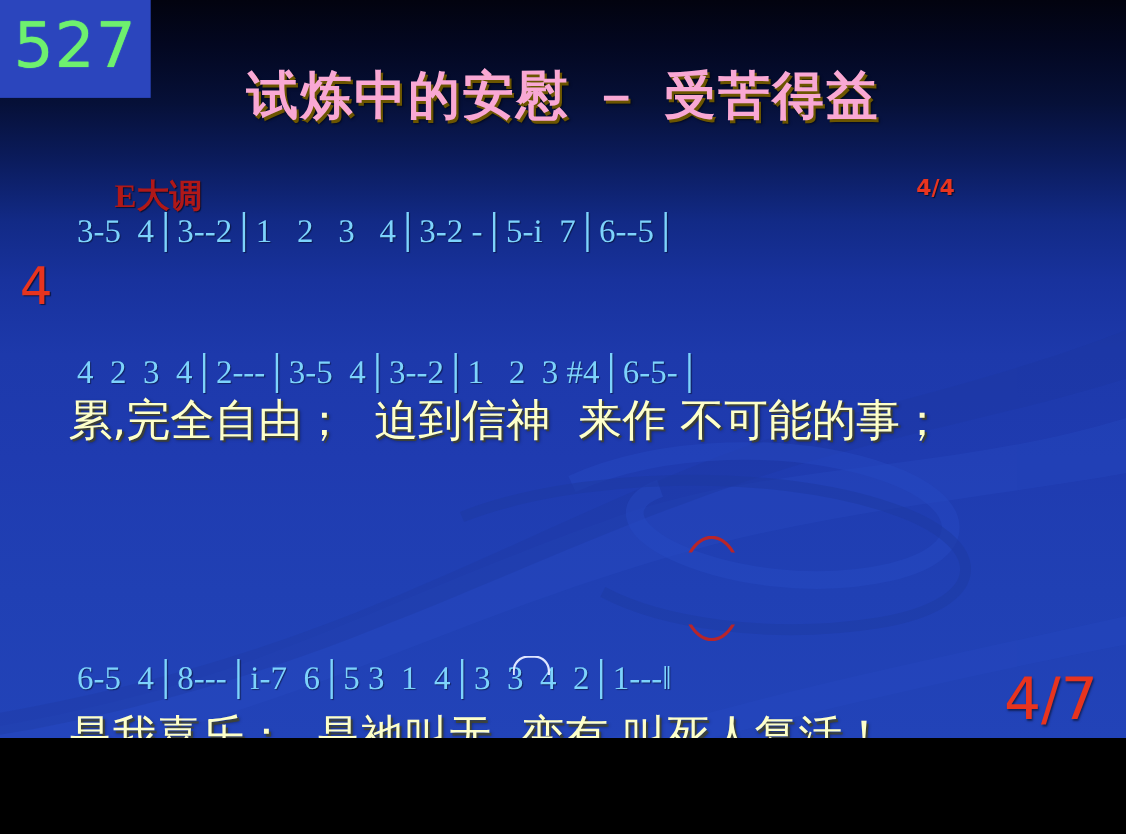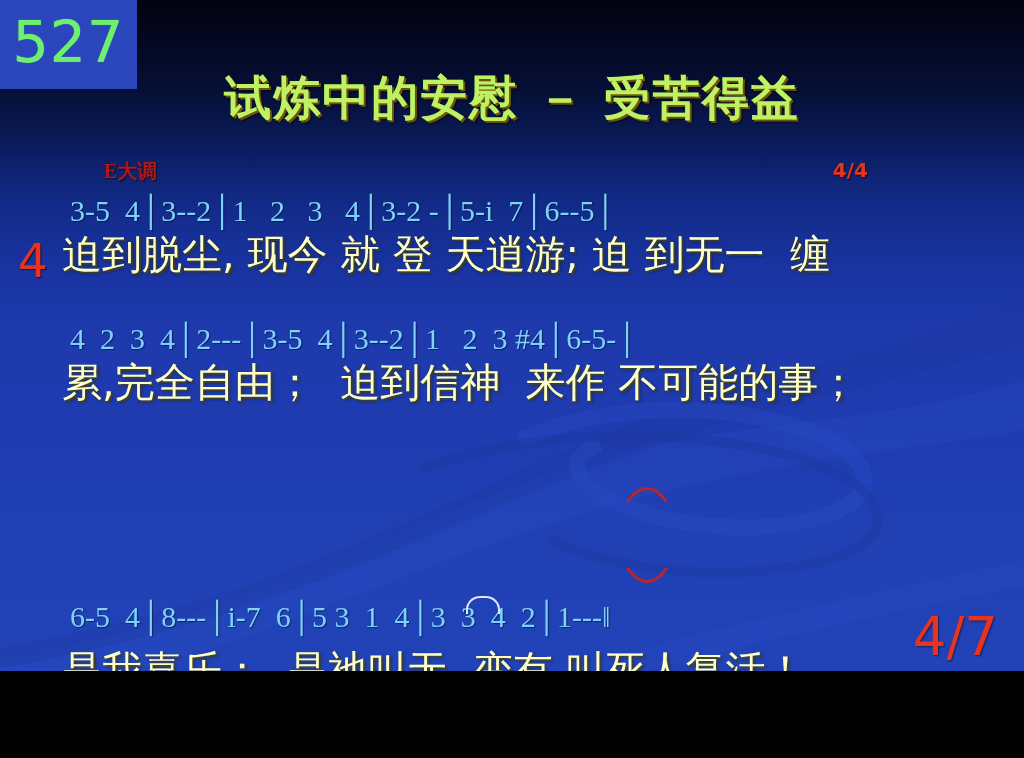--- a/index.html
+++ b/index.html
@@ -57,39 +57,39 @@
     letter-spacing: 1px;
     font-family: "DejaVu Sans", sans-serif;
     font-weight: 400;
     text-shadow: 0 0 1px #6ef06e;
     padding-bottom: 4px;
   }
   
   .title {
     position: absolute;
     left: 0;
-    top: 74px;
+    top: 64px;
     width: 1024px;
     text-align: center;
     font-size: 47px;
     line-height: 1;
     font-weight: bold;
-    color: #bef264;
+    color: #f9a8d4;
     font-family: "DejaVu Sans", sans-serif;
     letter-spacing: 2px;
     text-shadow: 2px 2px 0 #6b5500, 3px 3px 2px rgba(0,0,0,.55);
   }
   
   .key-label {
     position: absolute;
     left: 104px;
     top: 158px;
     font-family: "Liberation Serif", serif;
     font-weight: bold;
-    font-size: 20px;
+    font-size: 30px;
     color: #b01818;
     text-shadow: 1px 1px 1px rgba(0,0,0,.6);
   }
   .meter-label {
     position: absolute;
     right: 156px;
     top: 158px;
     font-family: "DejaVu Sans", sans-serif;
     font-weight: bold;
     font-size: 20px;
@@ -187,21 +187,20 @@
   </div>
 
   <div class="title">试炼中的安慰 － 受苦得益</div>
 
   <div class="key-label">E大调</div>
   <div class="meter-label">4/4</div>
   <div class="beat-num">4</div>
 
   <div class="staff" style="top:196px">
     <div class="notes">3-5  4│3--2│1   2   3   4│3-2 -│5-i  7│6--5│</div>
-    <div class="lyrics" style="margin-top:6px">迫到脱尘, 现今 就 登 天逍游; 迫 到无一  缠</div>
   </div>
 
   <div class="staff" style="top:324px">
     <div class="notes">4  2  3  4│2---│3-5  4│3--2│1   2  3 #4│6-5-│</div>
     <div class="lyrics" style="margin-top:6px">累,完全自由；  迫到信神  来作 不可能的事；</div>
   </div>
 
 
   <div class="staff" style="top:602px">
     <div class="notes">6-5  4│8---│i-7  6│5 3  1  4│3  3  4  2│1---‖</div>

